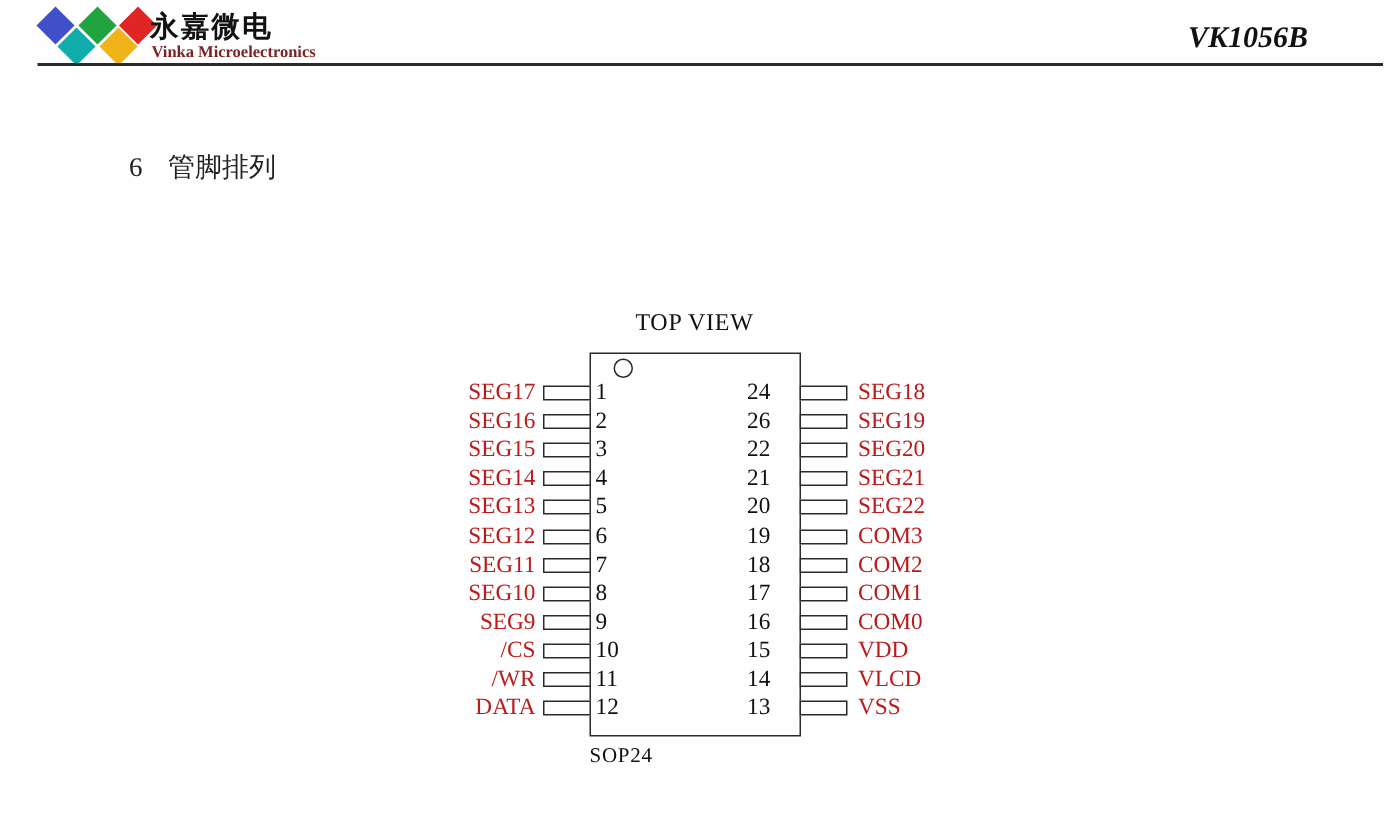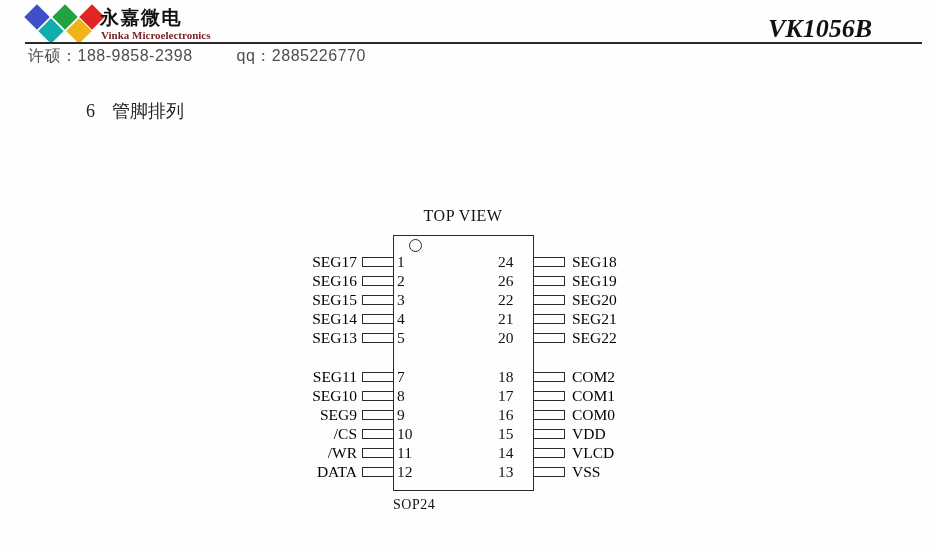--- a/index.html
+++ b/index.html
@@ -20,21 +20,21 @@
   }
   .brand-cn{
     position:absolute;left:100px;top:5px;font-size:19px;font-weight:bold;
     letter-spacing:1.5px;font-family:"Liberation Sans",sans-serif;color:#111;
   }
   .brand-en{
     position:absolute;left:101px;top:29px;font-size:11px;font-weight:bold;
     color:var(--brand-en);font-family:"Liberation Serif",serif;
   }
   .part-number{
-    position:absolute;right:60px;top:14px;font-size:26px;font-style:italic;
+    position:absolute;right:60px;top:14px;font-size:20px;font-style:italic;
     font-weight:600;font-family:"Liberation Serif",serif;color:#111;margin-left:40px;
   }
   .header-rule{
     position:absolute;left:25px;top:42px;width:897px;height:2px;background:var(--line);
   }
   .contact-line{
     position:absolute;left:28px;top:46px;font-size:16px;color:var(--contact);
     font-family:"Liberation Sans",sans-serif;letter-spacing:0.5px;
   }
   .contact-line .phone{margin-right:44px;}
@@ -53,21 +53,21 @@
     position:absolute;left:393px;top:235px;width:141px;height:256px;
     border:1.6px solid var(--line);background:#fefefe;
   }
   .pin1-indicator{
     position:absolute;left:409px;top:239px;width:13px;height:13px;
     border:1.6px solid var(--line);border-radius:50%;background:#fefefe;
   }
   .pin-rows{position:absolute;left:250px;top:253px;width:430px;height:240px;}
   .pin-row{position:absolute;left:0;width:430px;height:18px;line-height:18px;font-size:15.5px;}
   .pin-row span{position:absolute;display:block;}
-  .pin-label{color:#000000;}
+  .pin-label{color:#b91c1c;}
   .pin-label.left{left:0;width:107px;text-align:right;top:0;}
   .pin-label.right{left:322px;width:105px;text-align:left;top:0;}
   .pin-box{
     top:4px;width:32px;height:10px;border:1.4px solid var(--line);background:#fefefe;
   }
   .pin-box.left{left:112px;}
   .pin-box.right{left:283px;}
   .pin-num{color:#111;top:0;}
   .pin-num.left{left:147px;width:30px;text-align:left;}
   .pin-num.right{left:248px;width:30px;text-align:left;}
@@ -88,23 +88,20 @@
     <span class="logo-diamond" style="left: 42px; top: 22px; background: rgb(17, 173, 173);"></span>
     <span class="logo-diamond" style="left: 70px; top: 22px; background: rgb(240, 180, 26);"></span>
     <div class="brand-cn">永嘉微电</div>
     <div class="brand-en">Vinka Microelectronics</div>
   </div>
 
   <div class="part-number">VK1056B</div>
 
   <div class="header-rule"></div>
 
-  <div class="contact-line">
-    <span>许硕：</span><span class="phone">188-9858-2398</span><span>qq：</span><span>2885226770</span>
-  </div>
 
   <div class="section-heading">
     <span class="sec-num">6</span><span>管脚排列</span>
   </div>
 
   <div class="topview-label">TOP VIEW</div>
   <div class="chip-body"></div>
   <div class="pin1-indicator"></div>
 
   <div class="pin-rows">
@@ -141,20 +138,28 @@
       <span class="pin-label right">SEG21</span>
     </div>
       <div class="pin-row" style="top: 76.4px;">
       <span class="pin-label left">SEG13</span>
       <span class="pin-box left"></span>
       <span class="pin-num left">5</span>
       <span class="pin-num right">20</span>
       <span class="pin-box right"></span>
       <span class="pin-label right">SEG22</span>
     </div>
+      <div class="pin-row" style="top: 95.5px;">
+      <span class="pin-label left">SEG12</span>
+      <span class="pin-box left"></span>
+      <span class="pin-num left">6</span>
+      <span class="pin-num right">19</span>
+      <span class="pin-box right"></span>
+      <span class="pin-label right">COM3</span>
+    </div>
       <div class="pin-row" style="top: 114.6px;">
       <span class="pin-label left">SEG11</span>
       <span class="pin-box left"></span>
       <span class="pin-num left">7</span>
       <span class="pin-num right">18</span>
       <span class="pin-box right"></span>
       <span class="pin-label right">COM2</span>
     </div>
       <div class="pin-row" style="top: 133.7px;">
       <span class="pin-label left">SEG10</span>

